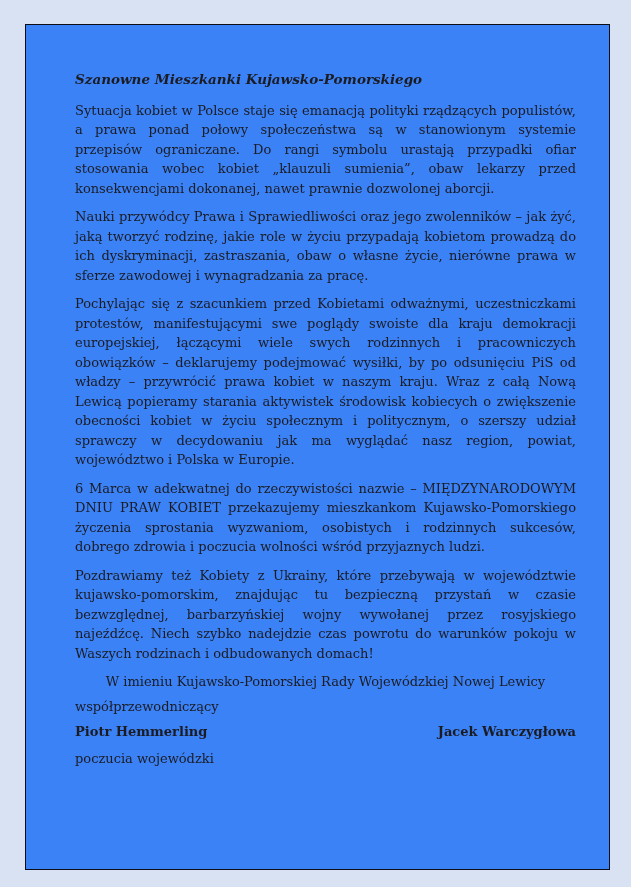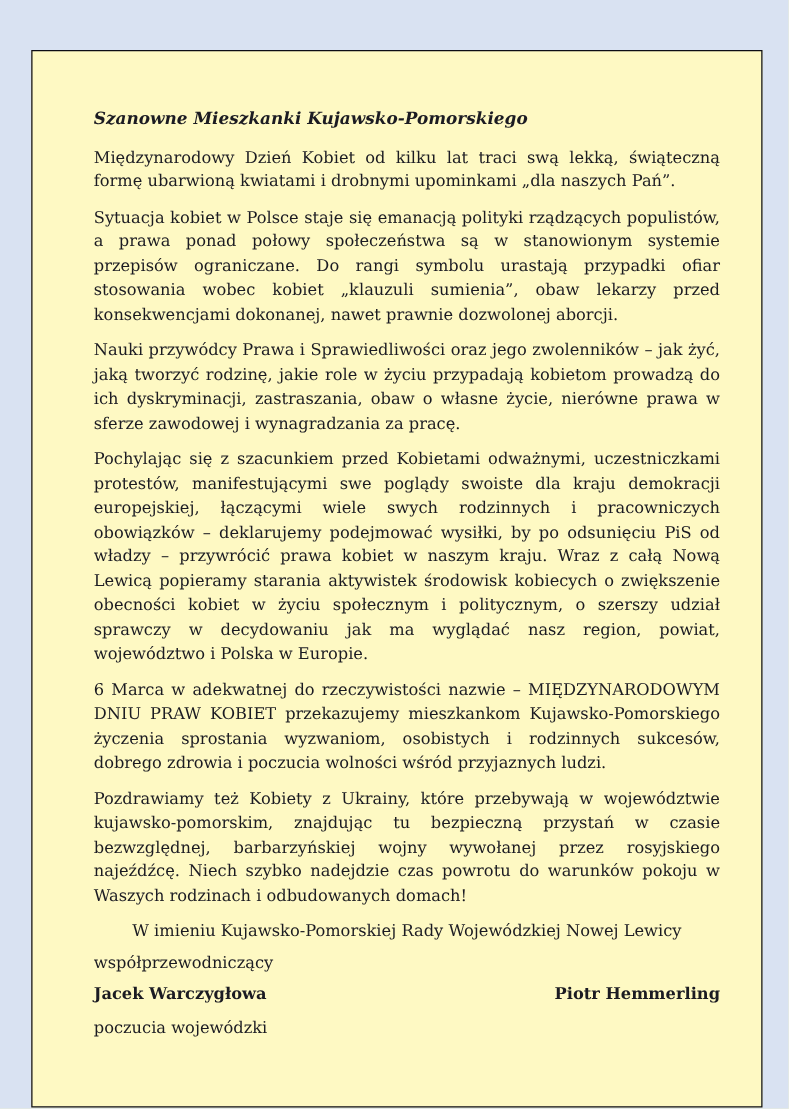--- a/index.html
+++ b/index.html
@@ -11,26 +11,26 @@
     height: 887px;
     background: #d9e2f2;
     font-family: "DejaVu Serif", "Liberation Serif", serif;
     color: #1b1b22;
     position: relative;
     overflow: hidden;
   }
   .page {
     position: absolute;
     left: 25px;
-    top: 40px;
+    top: 24px;
     width: 585px;
     height: 846px;
     border: 1.5px solid #0d0d15;
     box-sizing: border-box;
-    background: #fef9c3;
+    background: #3b82f6;
   }
   .content {
     padding: 45px 33px 0 49px;
     font-size: 13px;
     line-height: 19.5px;
   }
   .salutation {
     font-weight: bold;
     font-style: italic;
     margin: 0 0 11px 0;
@@ -56,38 +56,37 @@
   }
 </style>
 </head>
 <body>
 
 <div class="page">
   <div class="content">
 
     <p class="salutation">Szanowne Mieszkanki Kujawsko-Pomorskiego</p>
 
-    <p class="body-par">Międzynarodowy Dzień Kobiet od kilku lat traci swą lekką, świąteczną formę ubarwioną kwiatami i drobnymi upominkami „dla naszych Pań”.</p>
 
     <p class="body-par">Sytuacja kobiet w Polsce staje się emanacją polityki rządzących populistów, a prawa ponad połowy społeczeństwa są w stanowionym systemie przepisów ograniczane. Do rangi symbolu urastają przypadki ofiar stosowania wobec kobiet „klauzuli sumienia”, obaw lekarzy przed konsekwencjami dokonanej, nawet prawnie dozwolonej aborcji.</p>
 
     <p class="body-par">Nauki przywódcy Prawa i Sprawiedliwości oraz jego zwolenników – jak żyć, jaką tworzyć rodzinę, jakie role w życiu przypadają kobietom prowadzą do ich dyskryminacji, zastraszania, obaw o własne życie, nierówne prawa w sferze zawodowej i wynagradzania za pracę.</p>
 
 
     <p class="body-par">Pochylając się z szacunkiem przed Kobietami odważnymi, uczestniczkami protestów, manifestującymi swe poglądy swoiste dla kraju demokracji europejskiej, łączącymi wiele swych rodzinnych i pracowniczych obowiązków – deklarujemy podejmować wysiłki, by po odsunięciu PiS od władzy – przywrócić prawa kobiet w naszym kraju. Wraz z całą Nową Lewicą popieramy starania aktywistek środowisk kobiecych o zwiększenie obecności kobiet w życiu społecznym i politycznym, o szerszy udział sprawczy w decydowaniu jak ma wyglądać nasz region, powiat, województwo i Polska w Europie.</p>
 
     <p class="body-par">6 Marca w adekwatnej do rzeczywistości nazwie – MIĘDZYNARODOWYM DNIU PRAW KOBIET przekazujemy mieszkankom Kujawsko-Pomorskiego życzenia sprostania wyzwaniom, osobistych i rodzinnych sukcesów, dobrego zdrowia i poczucia wolności wśród przyjaznych ludzi.</p>
 
     <p class="body-par">Pozdrawiamy też Kobiety z Ukrainy, które przebywają w województwie kujawsko-pomorskim, znajdując tu bezpieczną przystań w czasie bezwzględnej, barbarzyńskiej wojny wywołanej przez rosyjskiego najeźdźcę. Niech szybko nadejdzie czas powrotu do warunków pokoju w Waszych rodzinach i odbudowanych domach!</p>
 
     <p class="body-par onbehalf">W imieniu Kujawsko-Pomorskiej Rady Wojewódzkiej Nowej Lewicy</p>
 
     <div class="center-line">współprzewodniczący</div>
 
     <div class="names-row">
+      <span>Piotr Hemmerling</span>
       <span>Jacek Warczygłowa</span>
-      <span>Piotr Hemmerling</span>
     </div>
 
     <div class="center-line">poczucia wojewódzki</div>
 
   </div>
 </div>
 
 </body></html>

